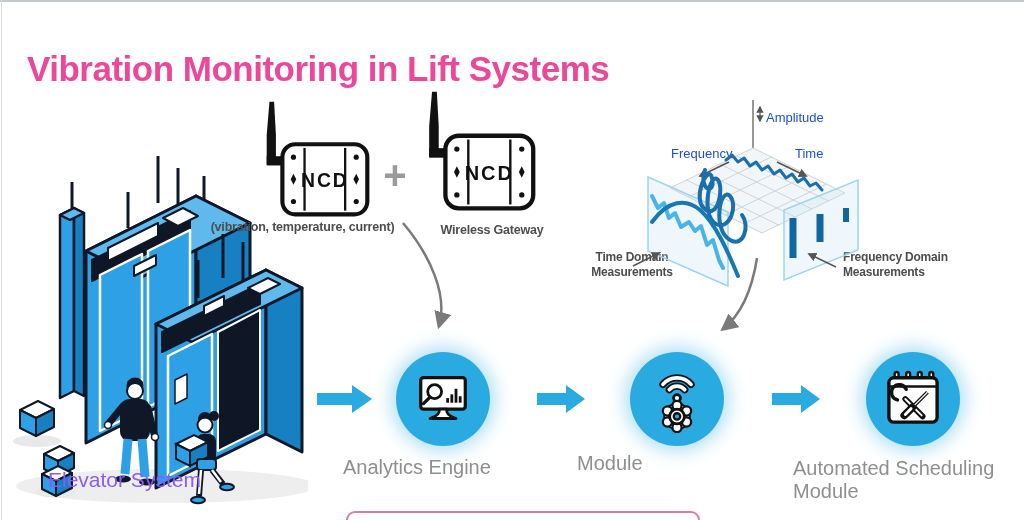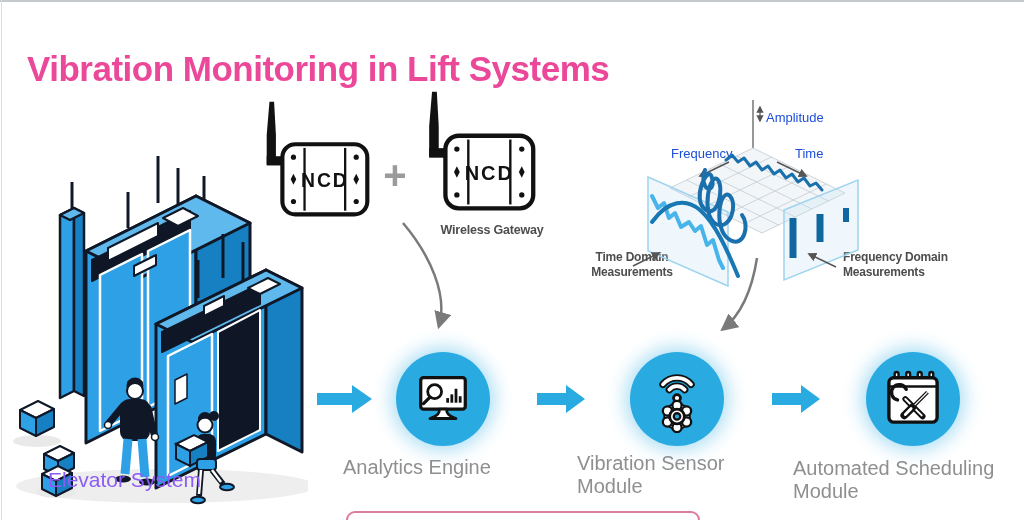--- a/index.html
+++ b/index.html
@@ -183,20 +183,21 @@
   <circle cx="46" cy="64" r="2.8" fill="#111111"></circle>
   <circle cx="46" cy="112" r="2.8" fill="#111111"></circle>
   <circle cx="114" cy="64" r="2.8" fill="#111111"></circle>
   <circle cx="114" cy="112" r="2.8" fill="#111111"></circle>
   <path d="M46,82 l3,6 l-3,6 l-3,-6 z" fill="#111111"></path>
   <path d="M114,82 l3,6 l-3,6 l-3,-6 z" fill="#111111"></path>
   <text x="80" y="96" text-anchor="middle" font-family="Liberation Sans, sans-serif" font-size="21" font-weight="700" letter-spacing="2" fill="#111111">NCD</text>
 </svg>
 
 <div class="abs cond-label" style="left:205px;top:220px;width:195px;">
+  <span>(vibration, temperature, current)</span>
 </div>
 <div class="abs cond-label" style="left:412px;top:223px;width:160px;">Wireless Gateway</div>
 
 <div class="abs axis-label amp-label">Amplitude</div>
 <div class="abs axis-label freq-label">Frequency</div>
 <div class="abs axis-label time-label">Time</div>
 <div class="abs cond-label td-label">
   <span>Time Domain</span>
   <span>Measurements</span>
 </div>
@@ -266,21 +267,20 @@
       <line x1="26" y1="40" x2="20" y2="46" stroke="#ffffff" stroke-width="3" stroke-linecap="round"></line>
     </g>
   </svg>
 </div>
 
 <div class="abs elevator-label">Elevator System</div>
 <div class="abs flow-label" style="left:343px;top:456px;width:200px;">
   <span>Analytics Engine</span>
 </div>
 <div class="abs flow-label" style="left:577px;top:452px;width:200px;">
-  <span>Vibration Sensor</span>
   <span>Module</span>
 </div>
 <div class="abs flow-label" style="left:793px;top:457px;width:240px;">
   <span>Automated Scheduling</span>
   <span>Module</span>
 </div>
 
 <svg class="abs" style="left:0;top:0;pointer-events:none;" width="1024" height="520" viewBox="0 0 1024 520">
   <defs>
     <marker id="arrGray" viewBox="0 0 10 10" refX="8" refY="5" markerWidth="7" markerHeight="7" orient="auto-start-reverse">

